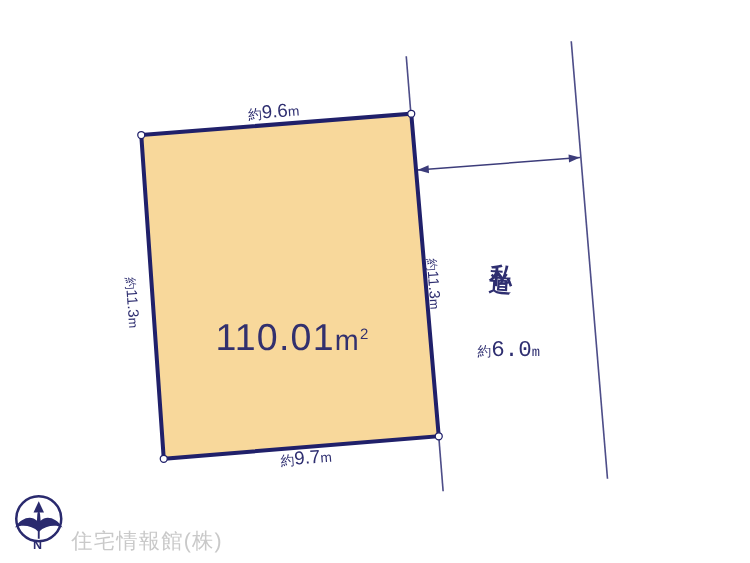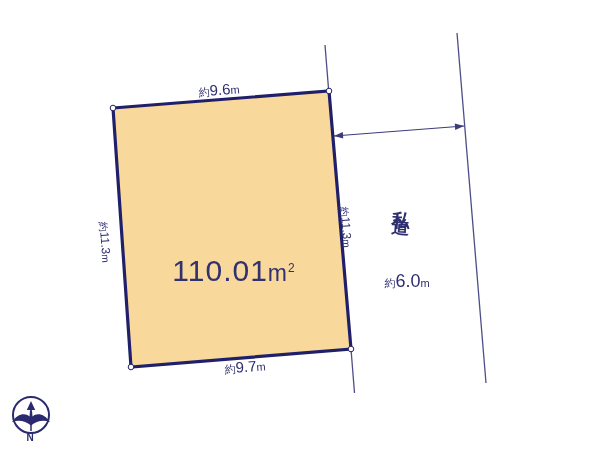--- a/index.html
+++ b/index.html
@@ -27,21 +27,21 @@
   .dim-top{left:219px;top:90px;transform:translate(-50%,-50%) rotate(-4.5deg);}
   .dim-bottom{left:245px;top:367px;transform:translate(-50%,-50%) rotate(-4.5deg);}
   .dim-left{left:106px;top:242px;transform:translate(-50%,-50%) rotate(86deg);}
   .dim-right{left:347px;top:227px;transform:translate(-50%,-50%) rotate(86deg);}
   
   .road-name{
     left:402px;top:203px;color:#2e2e70;font-size:18px;font-weight:600;
     writing-mode:vertical-rl;text-orientation:upright;letter-spacing:7px;
     transform:translate(-50%,-50%) rotate(4deg);
   }
-  .road-width{left:407px;top:239px;color:#2e2e70;font-weight:500;}
+  .road-width{left:407px;top:239px;color:#2e2e70;font-weight:500;font-family:Liberation Mono, monospace;}
   .road-width .approx,.road-width .unit{font-size:11px;}
   .road-width .val{font-size:18px;}
   
   .compass-n{left:30px;top:395px;color:#2a2a6e;font-size:10px;font-weight:700;}
   .watermark{left:57px;top:421px;color:#c9c9c9;font-size:17px;letter-spacing:1px;}
 </style>
 </head>
 <body>
 
 <div id="stage">
@@ -90,14 +90,15 @@
   <div class="abs dim dim-side dim-right">
     <span class="approx">約</span><span class="val">11.3</span><span class="unit">m</span>
   </div>
 
   <div class="abs road-name">私道</div>
   <div class="abs ctr road-width">
     <span class="approx">約</span><span class="val">6.0</span><span class="unit">m</span>
   </div>
 
   <div class="abs ctr compass-n">N</div>
+  <div class="abs watermark">住宅情報館(株)</div>
 
 </div>
 
 </body></html>

